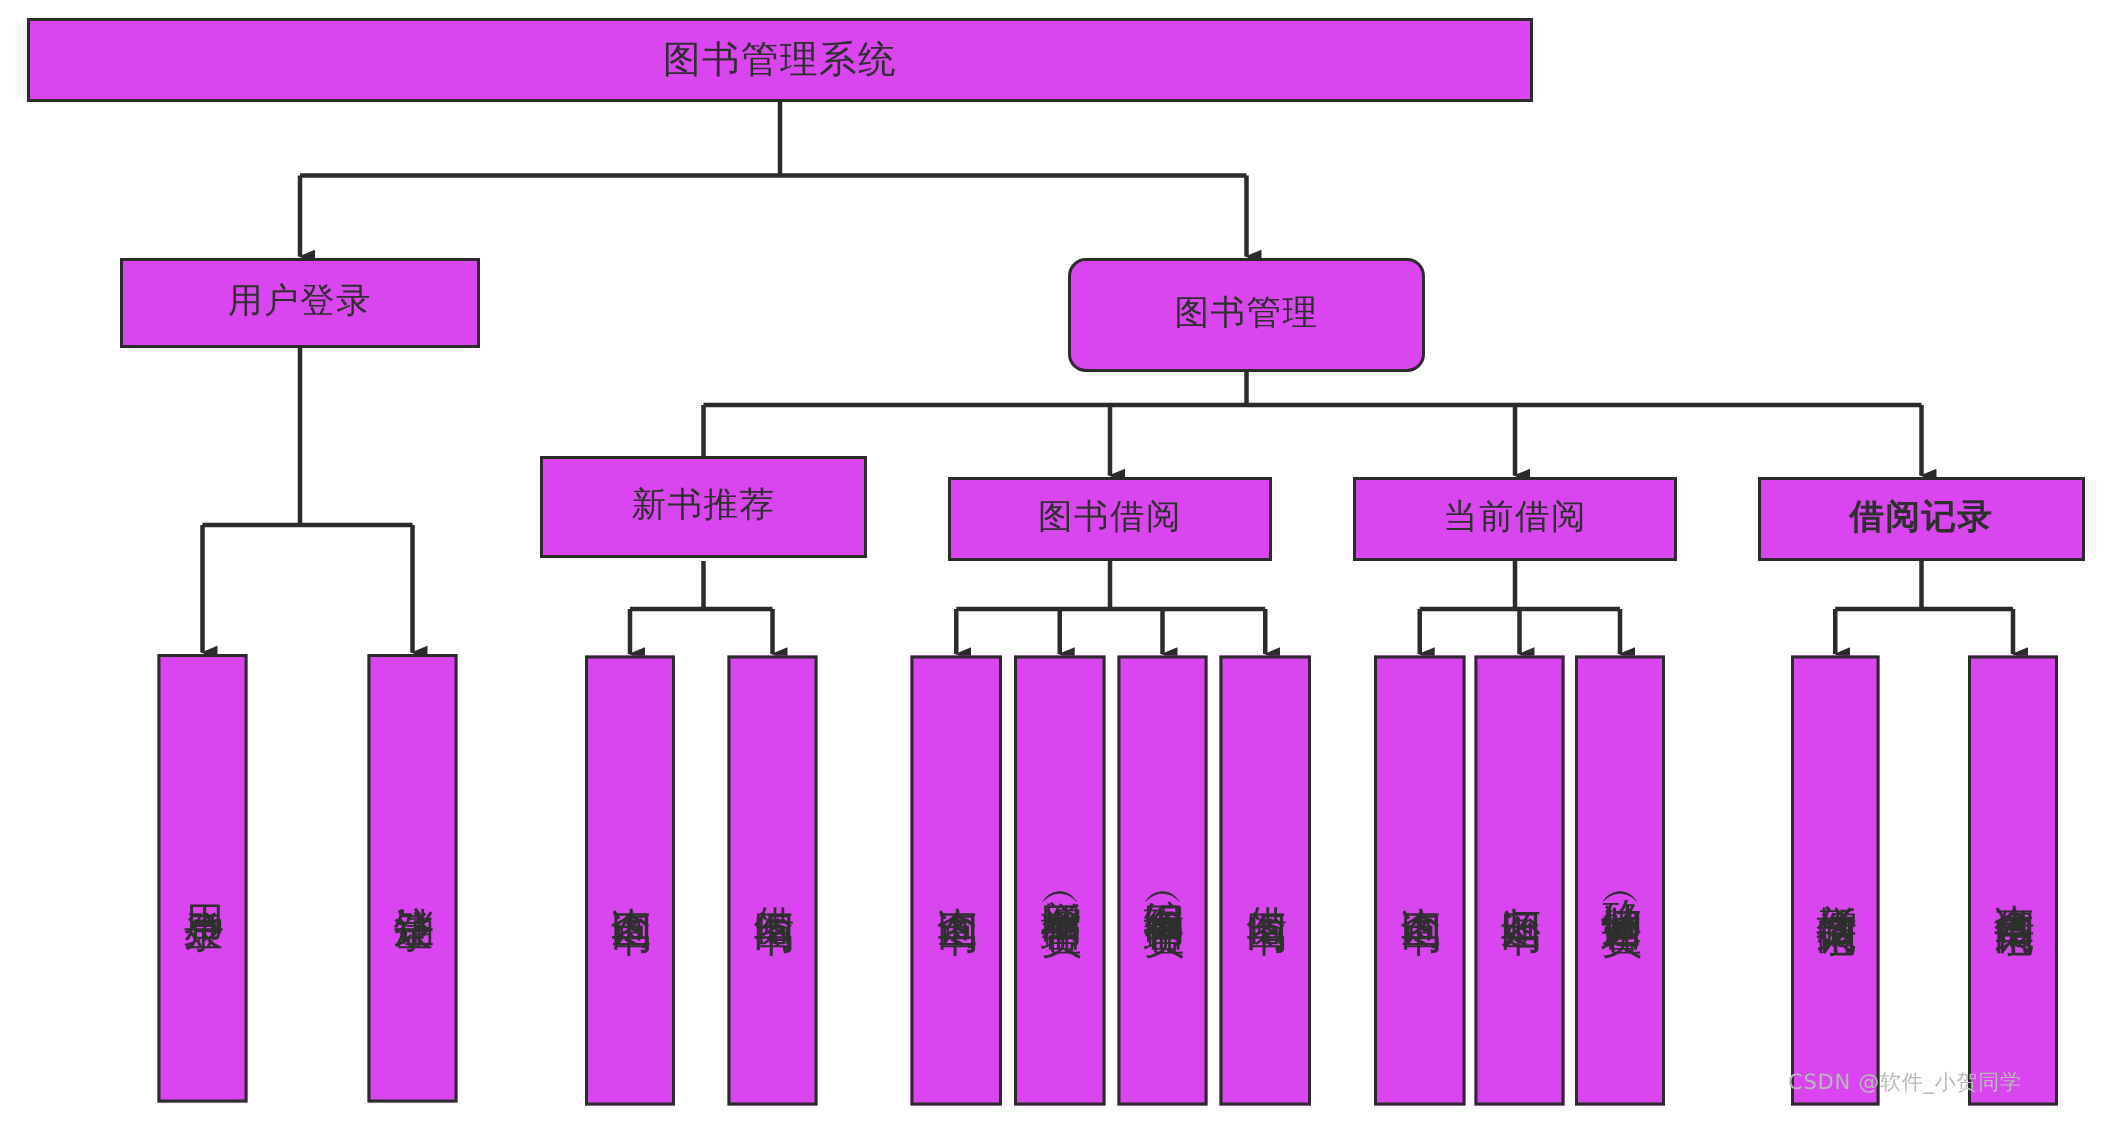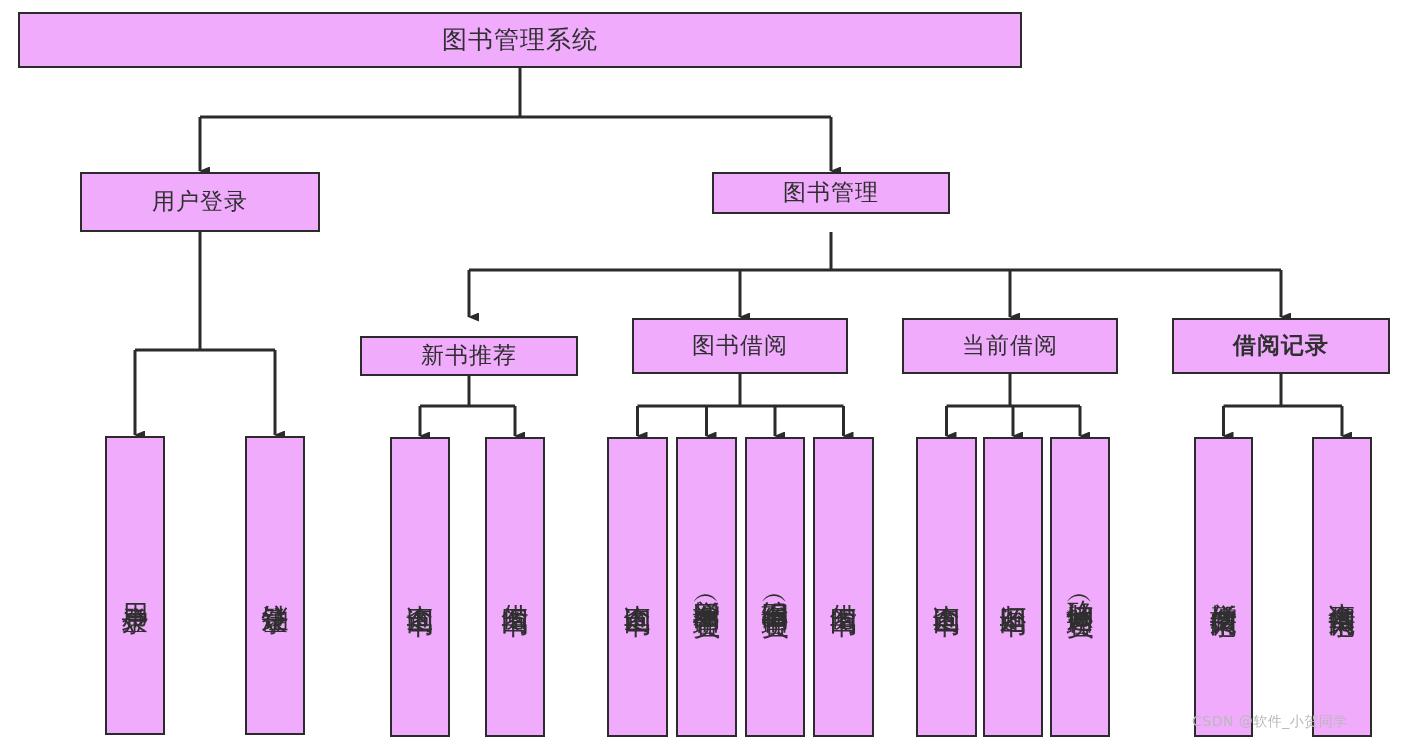--- a/index.html
+++ b/index.html
@@ -21,21 +21,21 @@
     position: absolute;
     left: 0;
     top: 0;
     width: 1405px;
     height: 747px;
     pointer-events: none;
   }
   .node {
     position: absolute;
     box-sizing: border-box;
-    background: #f0abfc;
+    background: #d946ef;
     border: 2px solid #2b2b2b;
     display: flex;
     align-items: center;
     justify-content: center;
     color: #2f2f2f;
   }
   .node.horiz {
     font-size: 23px;
     letter-spacing: 1px;
     line-height: 1.1;
@@ -117,25 +117,25 @@
       </g>
   </svg>
 
   <div class="node root horiz" id="n-root" style="left: 18px; top: 12px; width: 1004px; height: 56px;">
     <span>图书管理系统</span>
   </div>
 
   <div class="node horiz" id="n-l2_0" style="left: 80px; top: 172px; width: 240px; height: 60px;">
     <span>用户登录</span>
   </div>
-  <div class="node horiz" id="n-l2_1" style="left: 712px; top: 172px; width: 238px; height: 42px;">
+  <div class="node horiz" id="n-l2_1" style="left: 712px; top: 172px; width: 238px; height: 76px; border-radius: 12px;">
     <span>图书管理</span>
   </div>
 
-  <div class="node horiz" id="n-l3_0" style="left: 360px; top: 336px; width: 218px; height: 40px;">
+  <div class="node horiz" id="n-l3_0" style="left: 360px; top: 304px; width: 218px; height: 68px;">
     <span>新书推荐</span>
   </div>
   <div class="node horiz" id="n-l3_2" style="left: 902px; top: 318px; width: 216px; height: 56px;">
     <span>当前借阅</span>
   </div>
   <div class="node horiz" id="n-l3_1" style="left: 632px; top: 318px; width: 216px; height: 56px;">
     <span>图书借阅</span>
   </div>
   <div class="node horiz" id="n-l3_3" style="left: 1172px; top: 318px; width: 218px; height: 56px; font-weight: bold;">
     <span>借阅记录</span>

